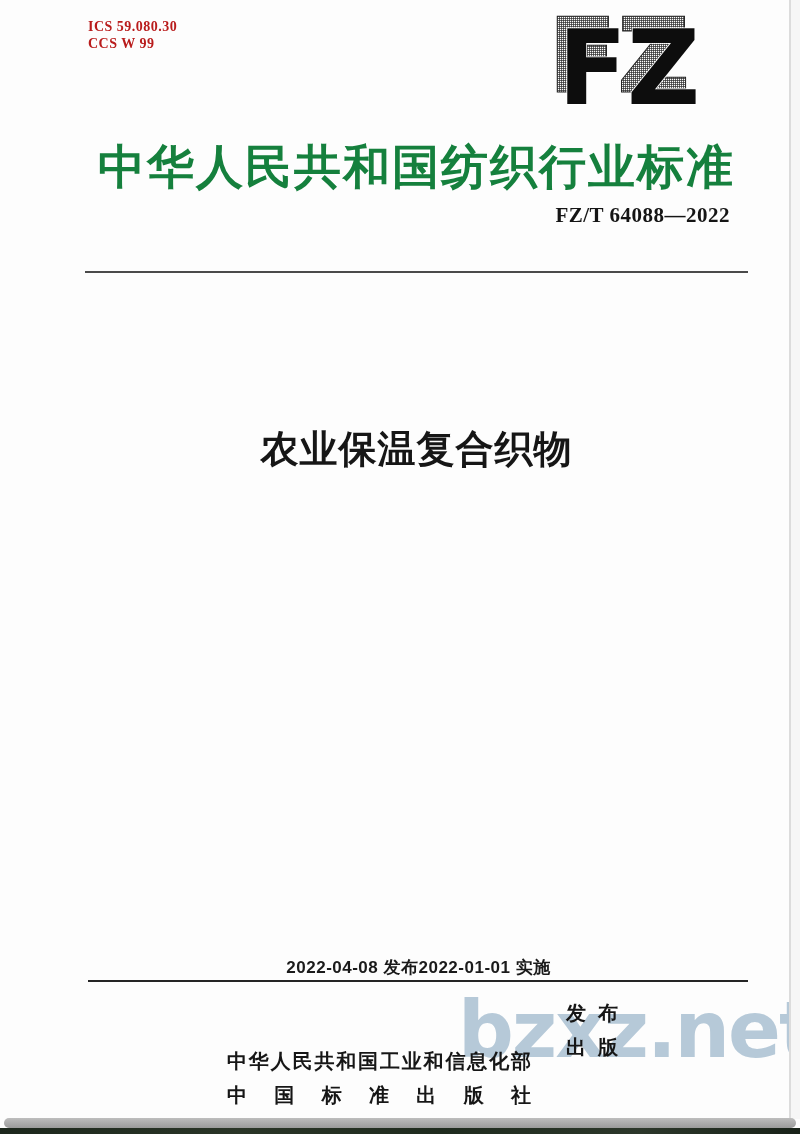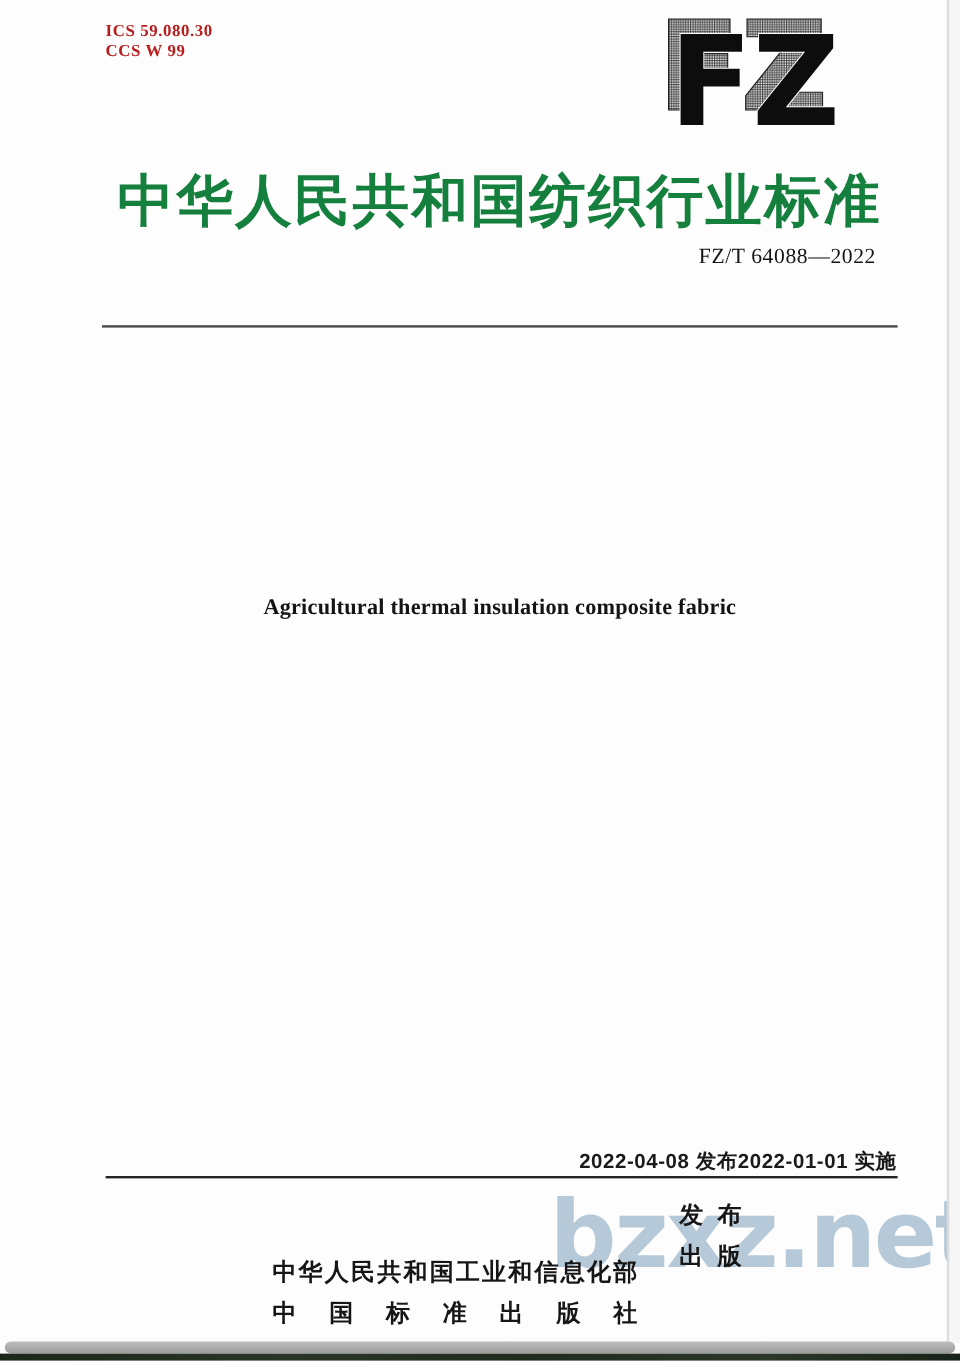--- a/index.html
+++ b/index.html
@@ -33,21 +33,21 @@
   .standard-title {
     left: 85px; top: 136px; width: 663px;
     text-align: center;
     font-size: 47px; font-weight: 900; color: #15803d;
     letter-spacing: 2px; white-space: nowrap;
   }
 
   .standard-number {
     right: 70px; top: 203px;
     font-family: "Liberation Serif", serif;
-    font-size: 18px; font-weight: 400; color: #151515;
+    font-size: 21px; font-weight: 700; color: #151515;
     letter-spacing: 0.5px;
   }
 
   .rule-top {
     left: 85px; top: 271px; width: 663px; height: 2px;
     background: #4a4a4a;
   }
 
   .doc-title-cn {
     left: 85px; top: 424px; width: 663px;
@@ -59,21 +59,21 @@
   .doc-title-en {
     left: 85px; top: 497px; width: 663px;
     text-align: center;
     font-family: "Liberation Serif", serif;
     font-size: 18.5px; font-weight: 700; color: #141414;
     letter-spacing: 0.2px;
   }
 
   .date-row {
     left: 90px; top: 956px; width: 657px;
-    display: flex; justify-content: flex-end;
+    display: flex; justify-content: center;
     font-size: 17px; font-weight: 700; color: #1a1a1a;
     letter-spacing: 0.5px; white-space: nowrap;
   }
 
   .rule-dates {
     left: 88px; top: 980px; width: 660px; height: 2px;
     background: #252525;
   }
 
   .imprint-row {
@@ -132,22 +132,22 @@
     <text x="1" y="78" font-family="DejaVu Sans, sans-serif" font-weight="bold" font-size="104" textLength="142" lengthAdjust="spacingAndGlyphs" fill="url(#hatch)" stroke="#222" stroke-width="1">FZ</text>
     <text x="11" y="90" font-family="DejaVu Sans, sans-serif" font-weight="bold" font-size="104" textLength="142" lengthAdjust="spacingAndGlyphs" fill="#0d0d0d" stroke="#ffffff" stroke-width="1.6" paint-order="stroke">FZ</text>
   </svg>
 
   <div class="layer standard-title">中华人民共和国纺织行业标准</div>
 
   <div class="layer standard-number">FZ/T 64088—2022</div>
 
   <div class="layer rule-top"></div>
 
+  <div class="layer doc-title-cn">农业保温复合织物</div>
 
-  <div class="layer doc-title-en">Agricultural thermal insulation composite fabric</div>
 
   <div class="layer date-row">
     <span>2022-04-08 发布</span>
     <span>2022-01-01 实施</span>
   </div>
 
   <div class="layer rule-dates"></div>
 
   <div class="layer imprint-row">
     <span class="just-wide">中华人民共和国工业和信息化部</span>

